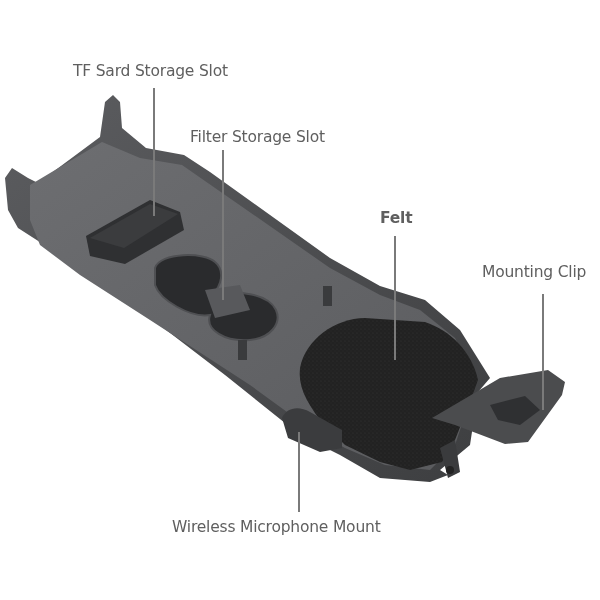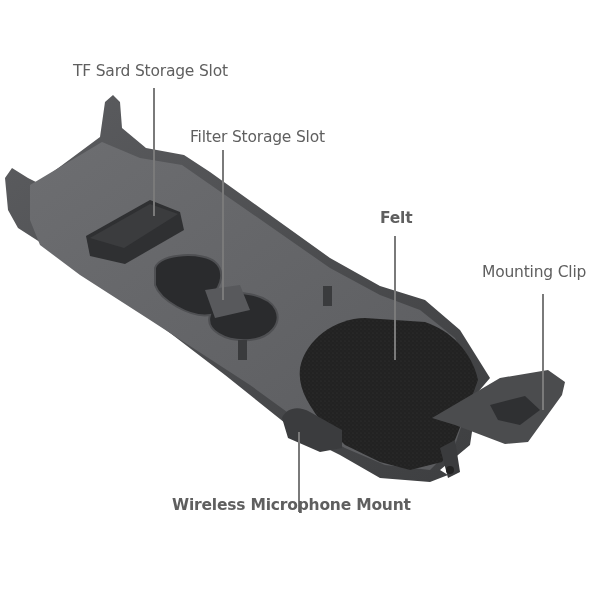--- a/index.html
+++ b/index.html
@@ -66,13 +66,13 @@
 <div class="leader" style="left:153px;top:88px;height:128px;"></div>
 <div class="leader" style="left:222px;top:150px;height:150px;"></div>
 <div class="leader" style="left:394px;top:236px;height:124px;"></div>
 <div class="leader" style="left:542px;top:294px;height:116px;"></div>
 <div class="leader" style="left:298px;top:432px;height:80px;"></div>
 
 <div class="label" style="left:73px;top:62px;">TF Sard Storage Slot</div>
 <div class="label" style="left:170px;top:128px;margin-left:20px;">Filter Storage Slot</div>
 <div class="label" style="left:380px;top:209px;font-weight:bold;">Felt</div>
 <div class="label" style="left:482px;top:263px;">Mounting Clip</div>
-<div class="label" style="left:172px;top:496px;font-weight:bold;">Wireless Microphone Mount</div>
+<div class="label" style="left:172px;top:518px;">Wireless Microphone Mount</div>
 
 </body></html>

